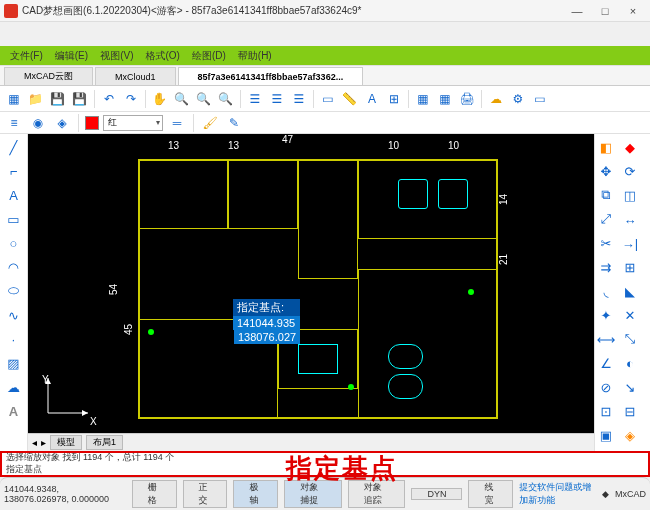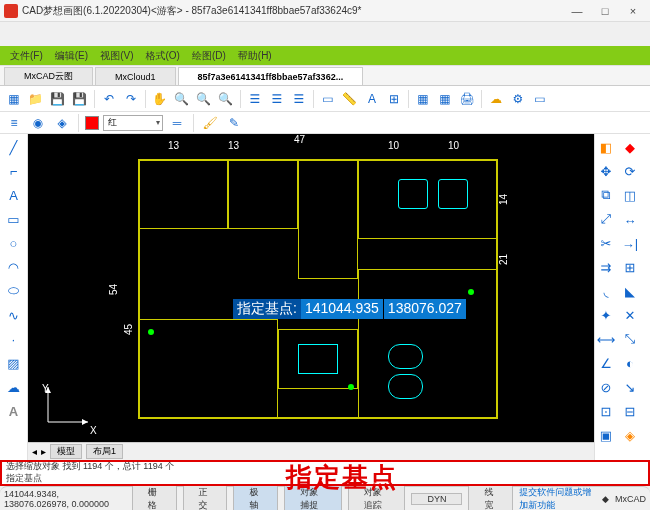--- a/index.html
+++ b/index.html
@@ -32,33 +32,33 @@
   .toolicon { width: 22px; height: 22px; display: flex; align-items: center; justify-content: center; font-size: 13px; color: #1266cc; }
   .toolicon.orange { color: #ff8800; }
   .toolicon.multicolor { color: #ff0000; }
 
   .canvas-wrap { flex: 1; display: flex; flex-direction: column; min-width: 0; }
   .canvas { flex: 1; background: #000; position: relative; overflow: hidden; }
   .floorplan { position: absolute; left: 70px; top: 15px; width: 400px; height: 280px; }
   .dim { position: absolute; color: #fff; font-size: 10px; }
   .wall { position: absolute; border: 1px solid #cccc00; }
   .ucs { position: absolute; left: 10px; bottom: 10px; }
-  .tooltip-box { position: absolute; left: 205px; top: 165px; display: flex; font-size: 14px; }
+  .tooltip-box { position: absolute; left: 205px; top: 165px; display: flex; font-size: 11px; flex-direction: column; }
   .tooltip-box span { padding: 1px 4px; }
   .tt1 { background: #0050a0; color: #fff; }
   .tt2 { background: #0b7ad1; color: #fff; }
   .tt3 { background: #0b7ad1; color: #fff; margin-left: 1px; }
   .bottomtabs { height: 18px; background: #f0f0f0; display: flex; align-items: center; padding: 0 4px; border-top: 1px solid #ccc; gap: 4px; }
   .btab { font-size: 9px; padding: 0 6px; background: #e0e0e0; border: 1px solid #bbb; }
 
   .cmdline { height: 26px; background: #fff; border: 2px solid #e00000; display: flex; align-items: center; position: relative; }
   .cmdtext { font-size: 9px; color: #333; padding-left: 4px; line-height: 1.3; }
   .bigred { position: absolute; right: 250px; top: -2px; font-size: 26px; font-weight: bold; color: #e00000; letter-spacing: 2px; }
 
-  .statusbar { height: 24px; background: #f0f0f0; display: flex; align-items: center; padding: 0 4px; border-top: 1px solid #ccc; font-size: 9px; color: #333; gap: 6px; border-radius: 7px; }
+  .statusbar { height: 33px; background: #f0f0f0; display: flex; align-items: center; padding: 0 4px; border-top: 1px solid #ccc; font-size: 9px; color: #333; gap: 6px; border-radius: 7px; }
   .statusbar .flex1 { flex: 1; }
   .sbtn { padding: 0 15px; border: 1px solid #bbb; background: #e8e8e8; font-size: 9px; }
   .sbtn.active { background: #cde; }
   .feedback-link { color: #0066cc; }
 </style>
 </head>
 <body>
 
 <div class="titlebar">
   <div class="logo"></div>
@@ -145,21 +145,21 @@
     <div class="toolicon">▨</div>
     <div class="toolicon">☁</div>
     <div class="toolicon" style="font-weight:bold;color:#888">A</div>
   </div>
 
   <div class="canvas-wrap">
     <div class="canvas">
 
       <div class="dim" style="left:140px;top:6px">13</div>
       <div class="dim" style="left:200px;top:6px">13</div>
-      <div class="dim" style="left:266px;top:0px;font-size:10px">47</div>
+      <div class="dim" style="left:254px;top:0px;font-size:10px">47</div>
       <div class="dim" style="left:360px;top:6px">10</div>
       <div class="dim" style="left:420px;top:6px">10</div>
 
       <div class="dim" style="left:95px;top:190px;transform:rotate(-90deg)">45</div>
       <div class="dim" style="left:80px;top:150px;transform:rotate(-90deg);font-size:10px">54</div>
       <div class="dim" style="left:470px;top:60px;transform:rotate(-90deg)">14</div>
       <div class="dim" style="left:470px;top:120px;transform:rotate(-90deg)">21</div>
 
       <div class="floorplan">
         <div class="wall" style="left:40px;top:10px;width:360px;height:260px;border-width:2px"></div>

